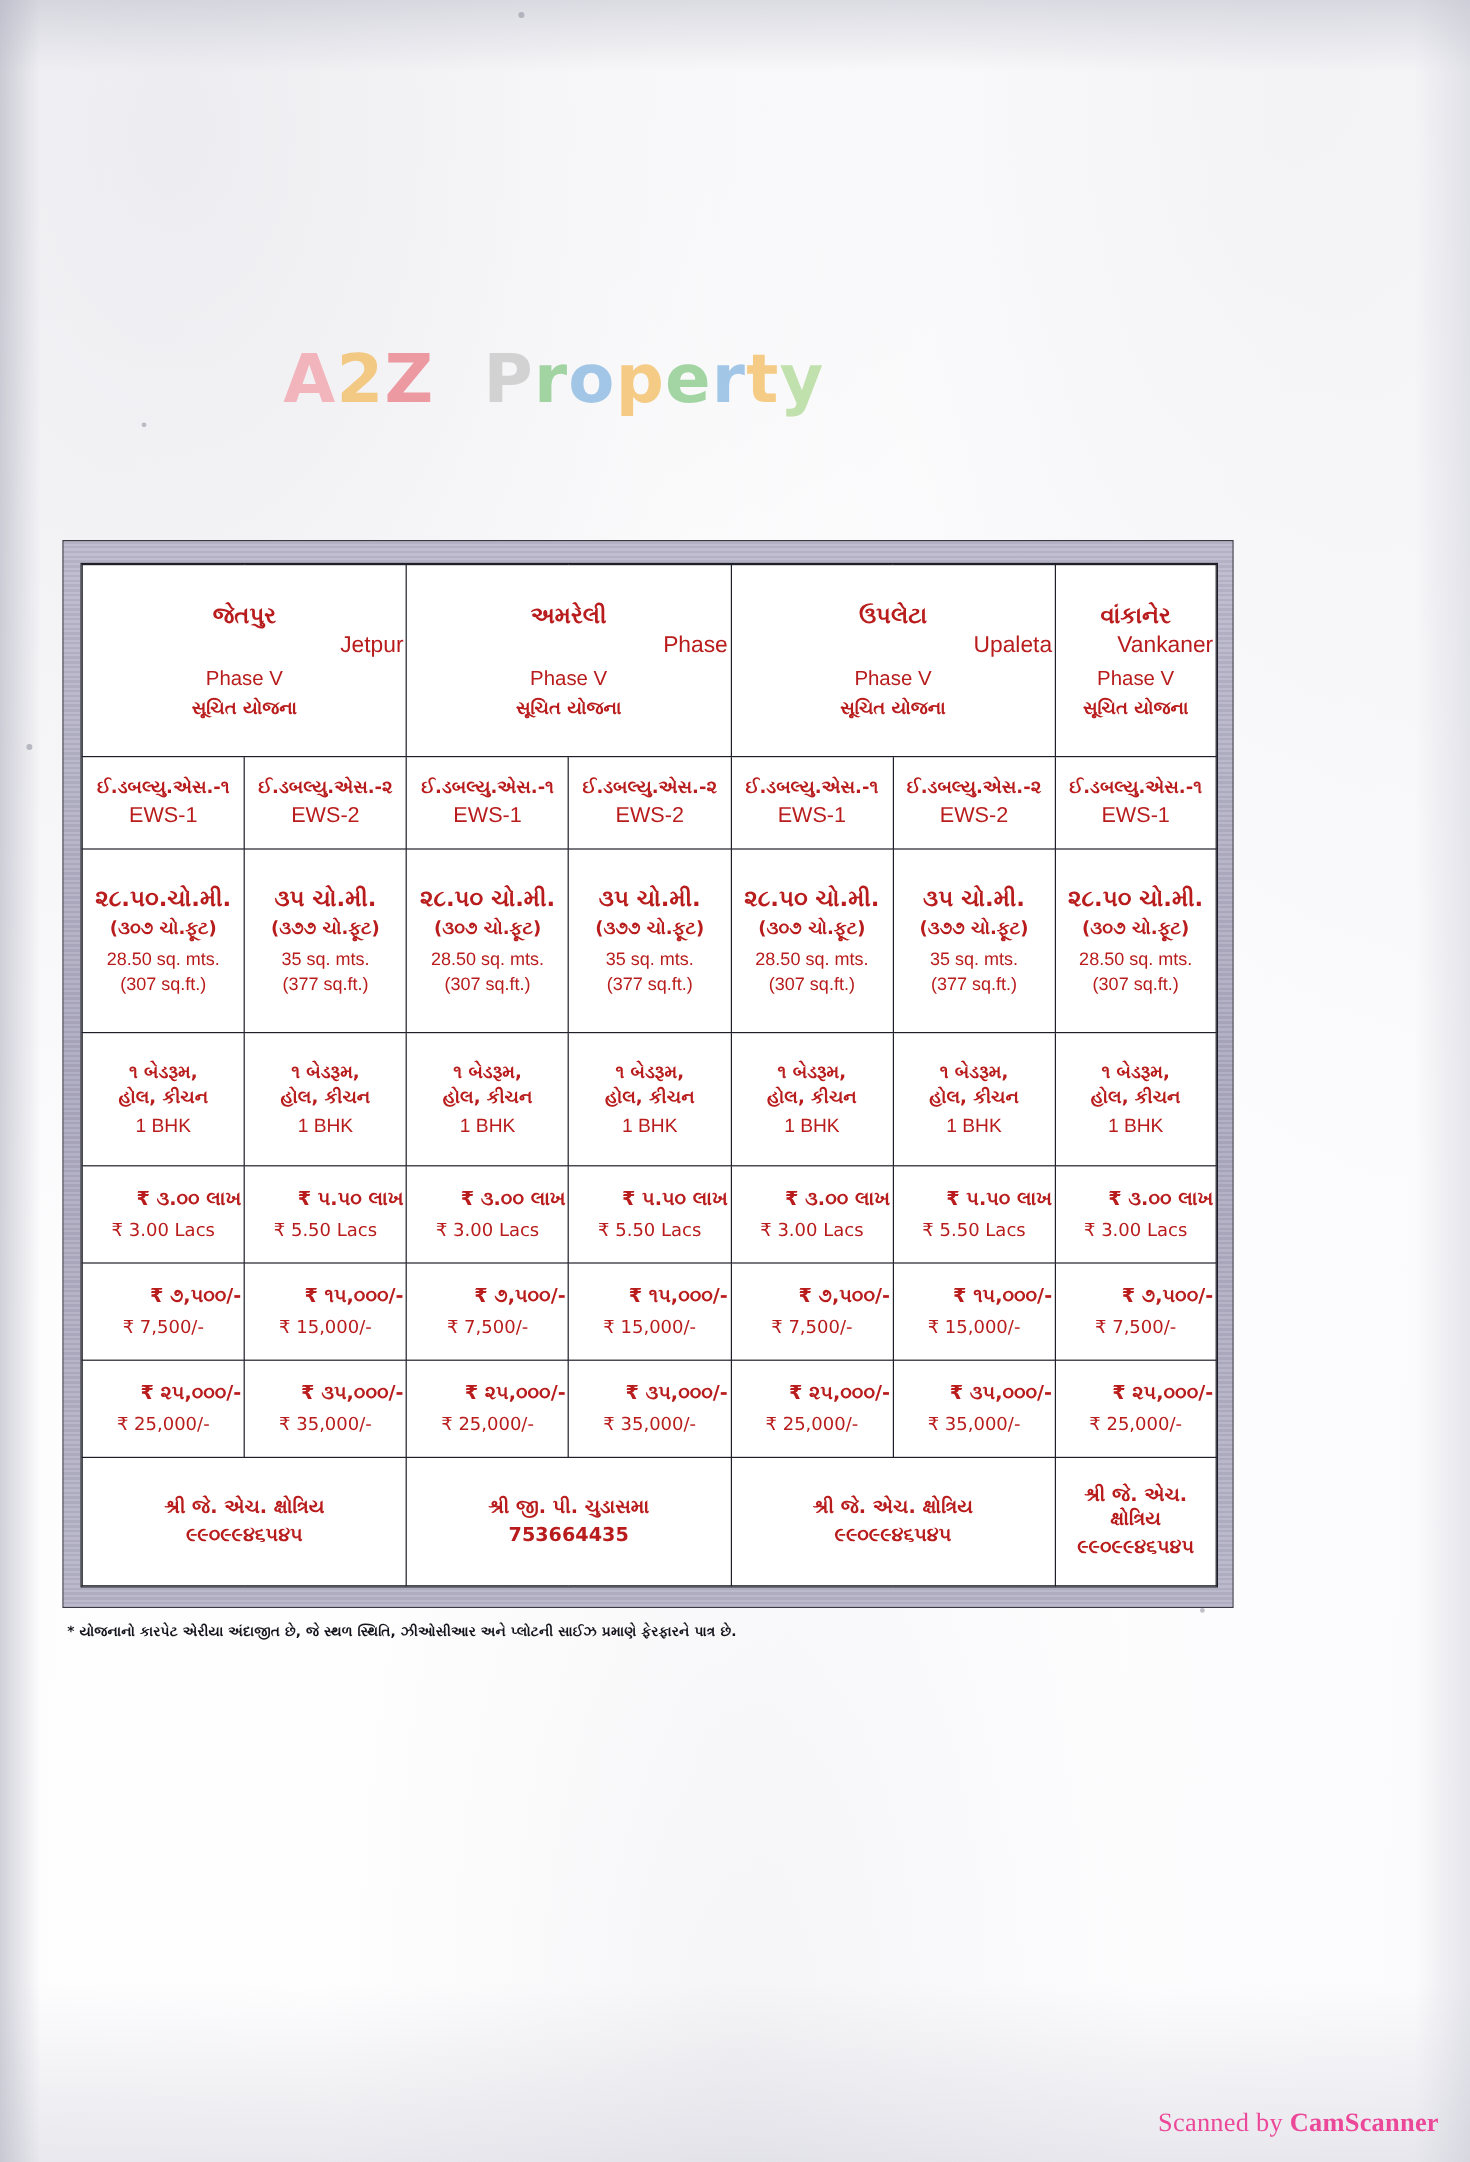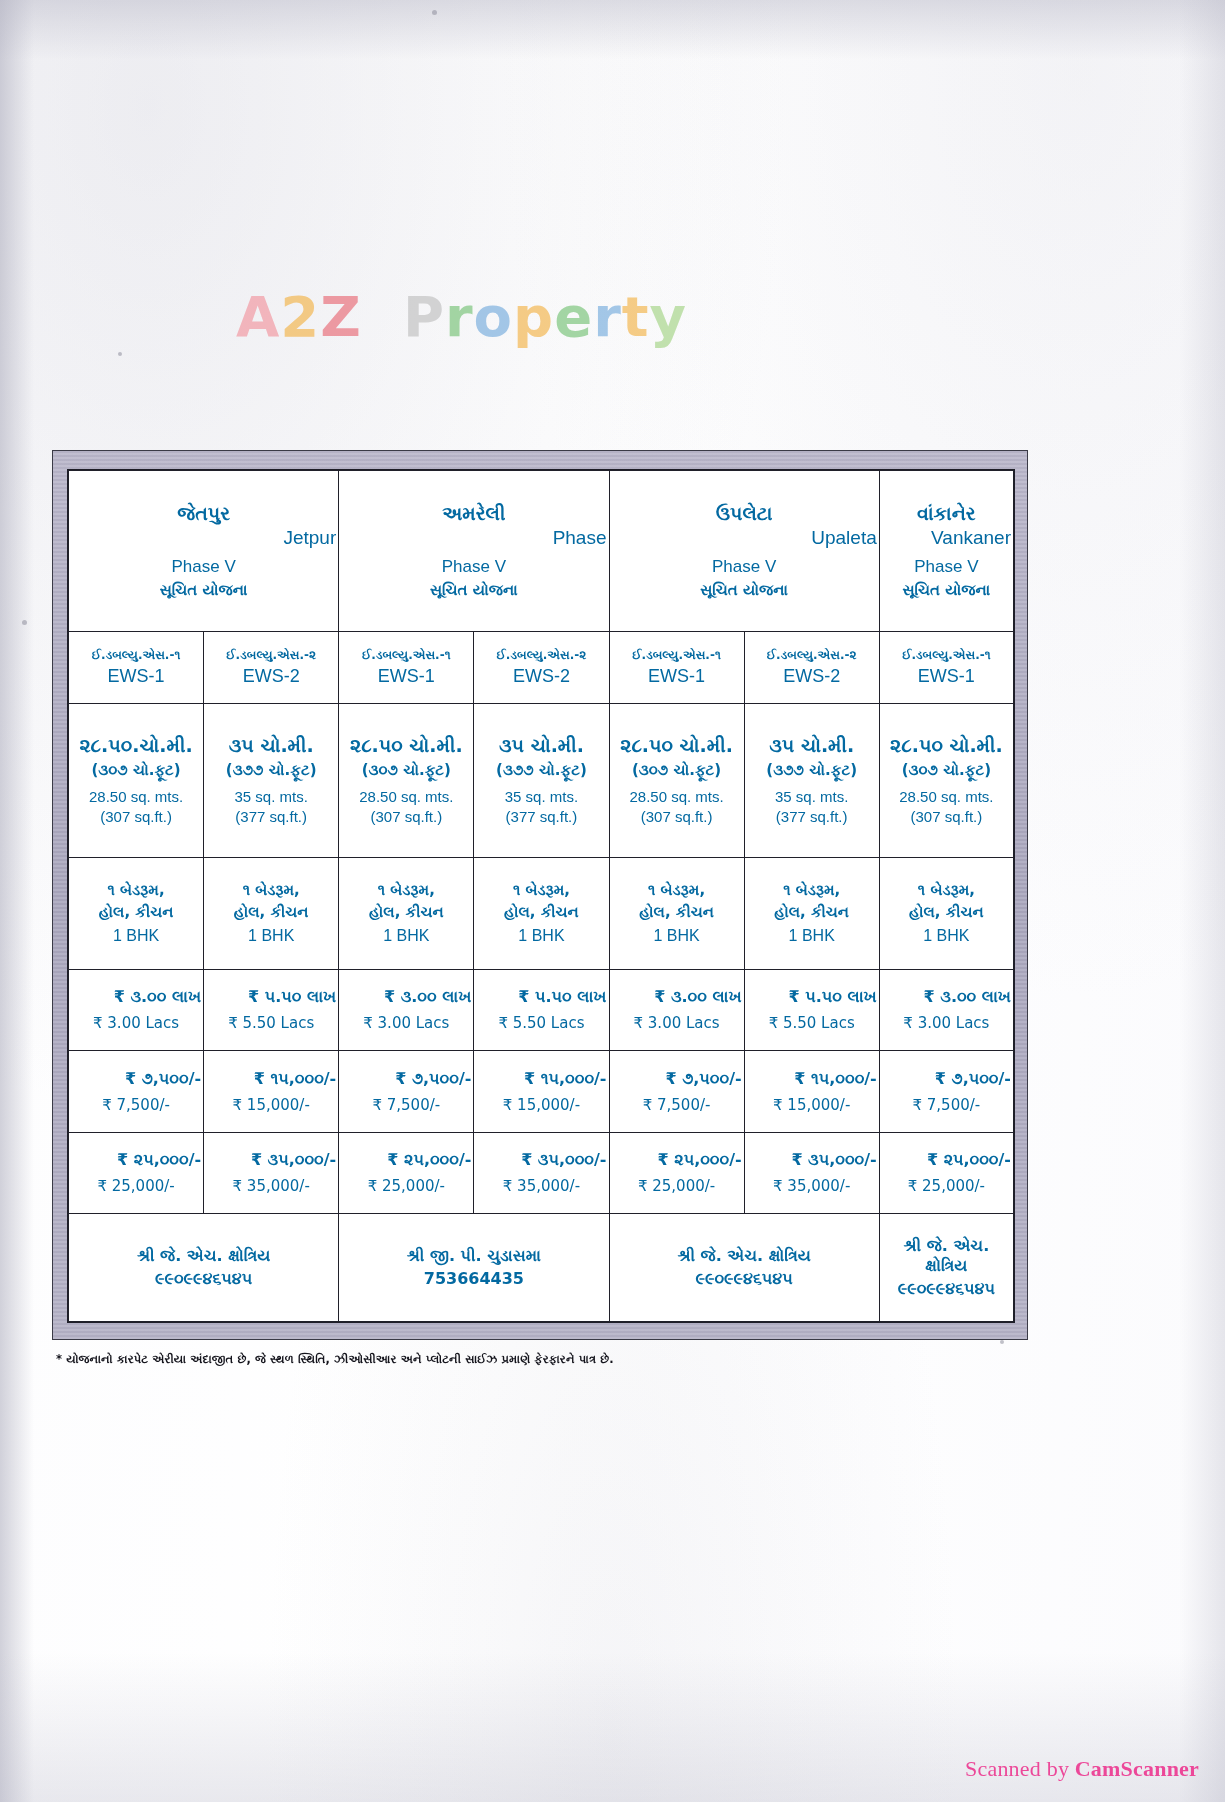--- a/index.html
+++ b/index.html
@@ -75,36 +75,36 @@
   }
   table{
     width:100%;height:100%;border-collapse:collapse;
     table-layout:fixed;
   }
   td{
     border:1px solid #20202a;
     text-align:center;
     vertical-align:middle;
     padding:3px 2px;
-    color:#0369a1;
+    color:#b91c1c;
     line-height:1.25;
   }
   .guj{font-family:"DejaVu Sans", sans-serif;font-weight:700;}
   .gujn{font-family:"DejaVu Sans", sans-serif;font-weight:700;}
   .eng{font-family:"Liberation Sans", sans-serif;font-weight:400;}
 
   .city-g{font-size:19px;}
   .city-e{font-size:19px;margin-top:0;text-align:right;}
   .phase{font-size:17px;margin-top:6px;}
   .scheme{font-size:15px;margin-top:4px;}
 
   .ee-g{font-size:19px;}
   .ee-e{font-size:18px;margin-top:3px;}
 
-  .ews-g{font-size:12px;}
+  .ews-g{font-size:15px;}
   .ews-e{font-size:18px;margin-top:2px;}
 
   .ar1{font-size:19px;}
   .ar2{font-size:15px;margin-top:3px;}
   .ar3{font-size:15px;margin-top:8px;}
   .ar4{font-size:15px;margin-top:2px;}
 
   .bhk1{font-size:15px;}
   .bhk2{font-size:15px;margin-top:3px;}
   .bhk3{font-size:16px;margin-top:5px;}

